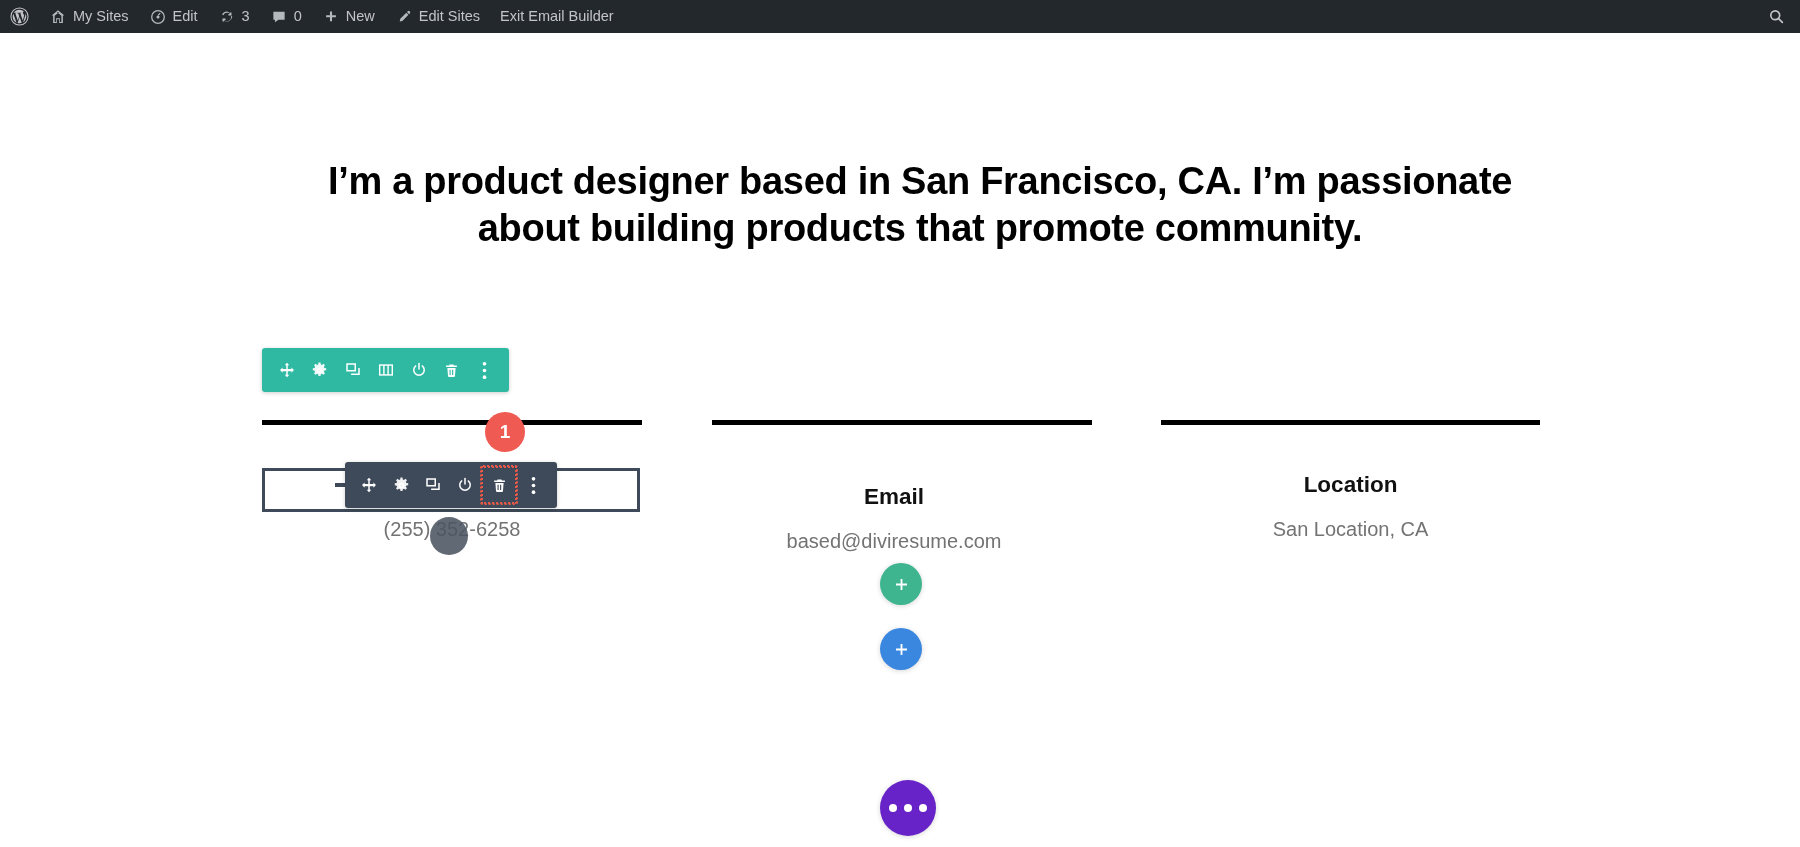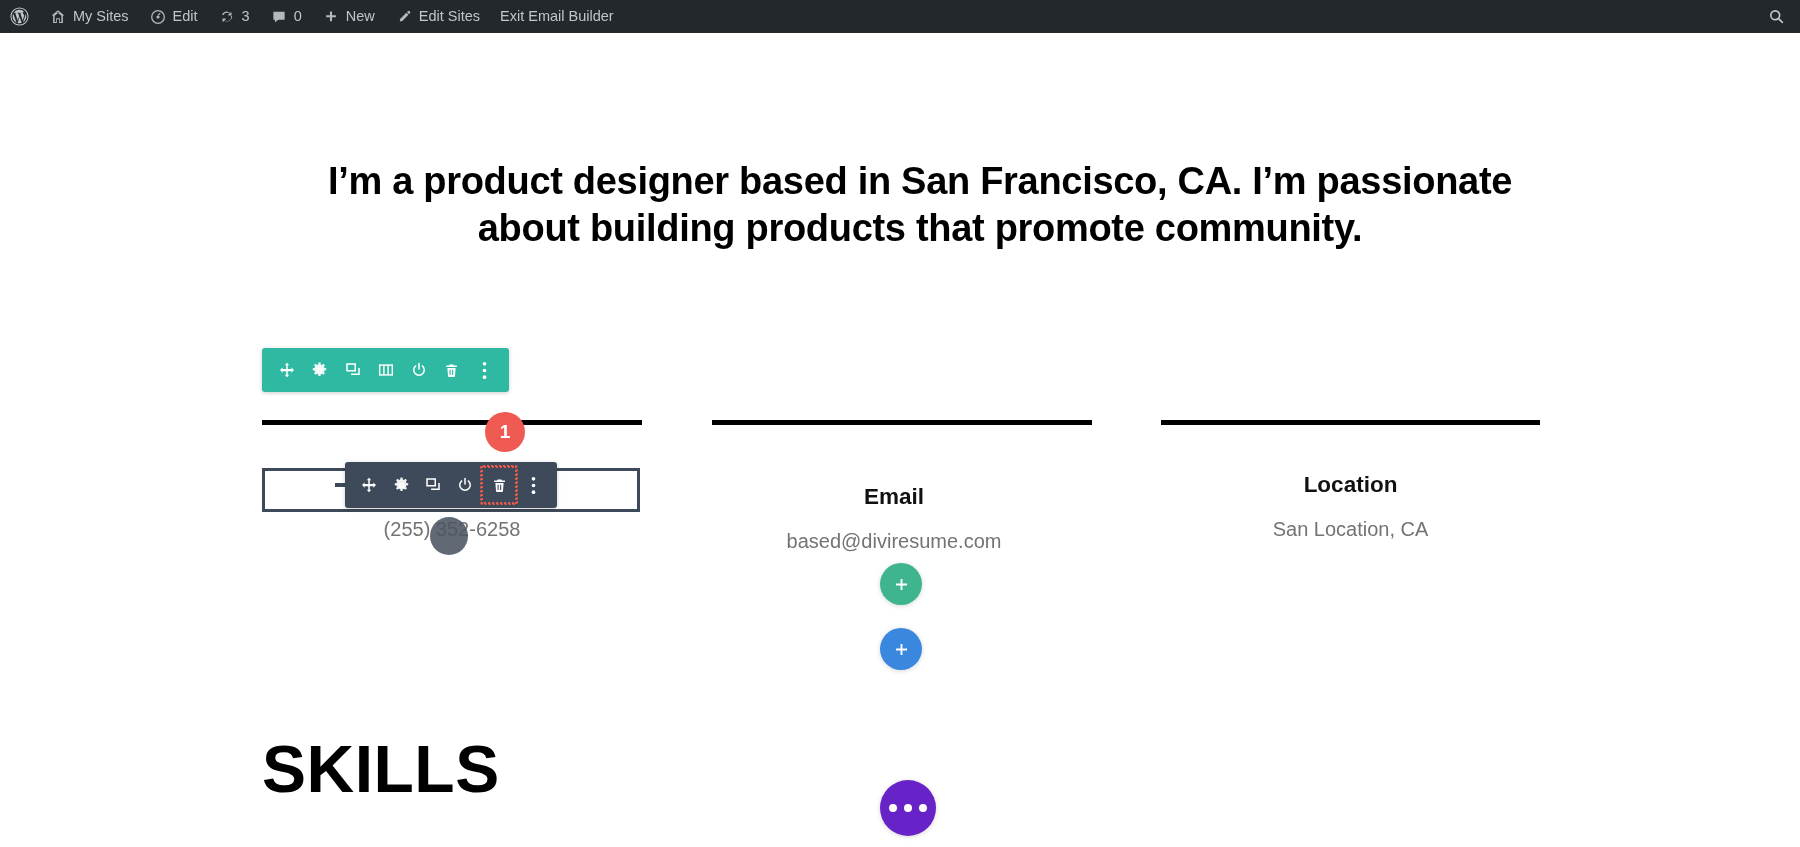--- a/index.html
+++ b/index.html
@@ -397,15 +397,14 @@
   </div>
 
   <div class="fab fab-purple">
     <span class="dots3">
       <i></i>
         <i></i>
         <i></i>
     </span>
   </div>
 
-  <div class="skills">SKILLS</div>
 
 </div>
 
 </body></html>

